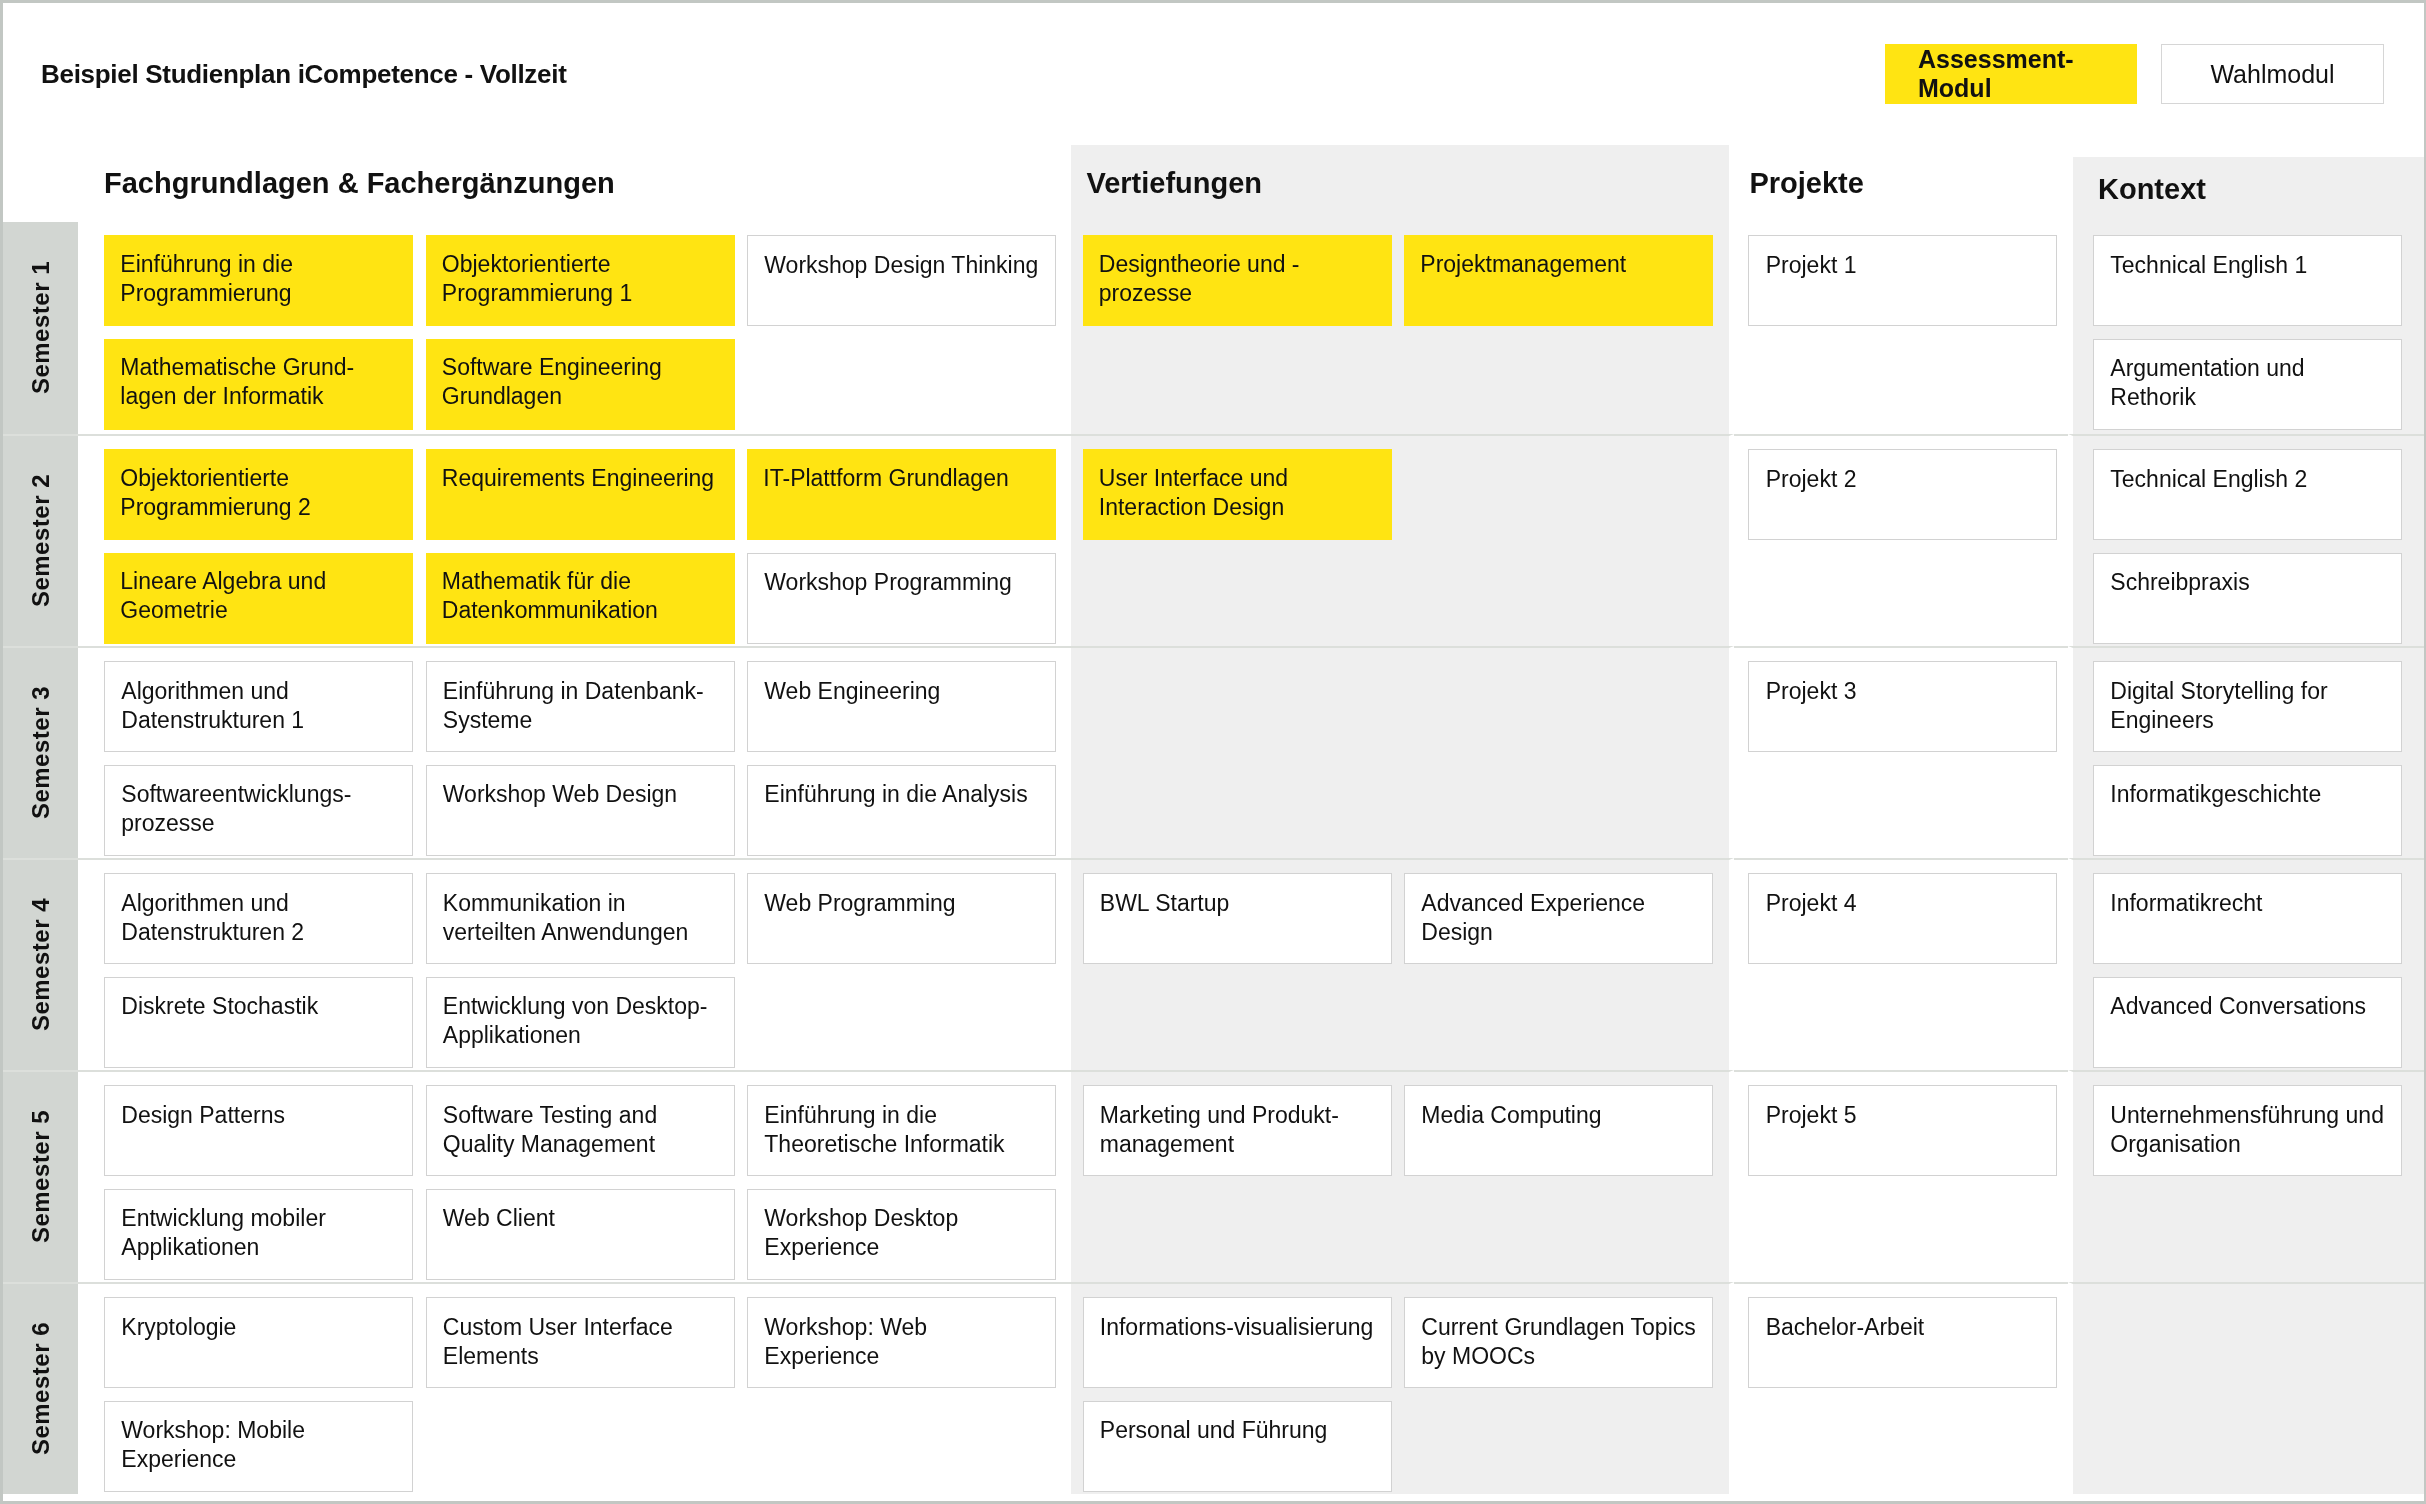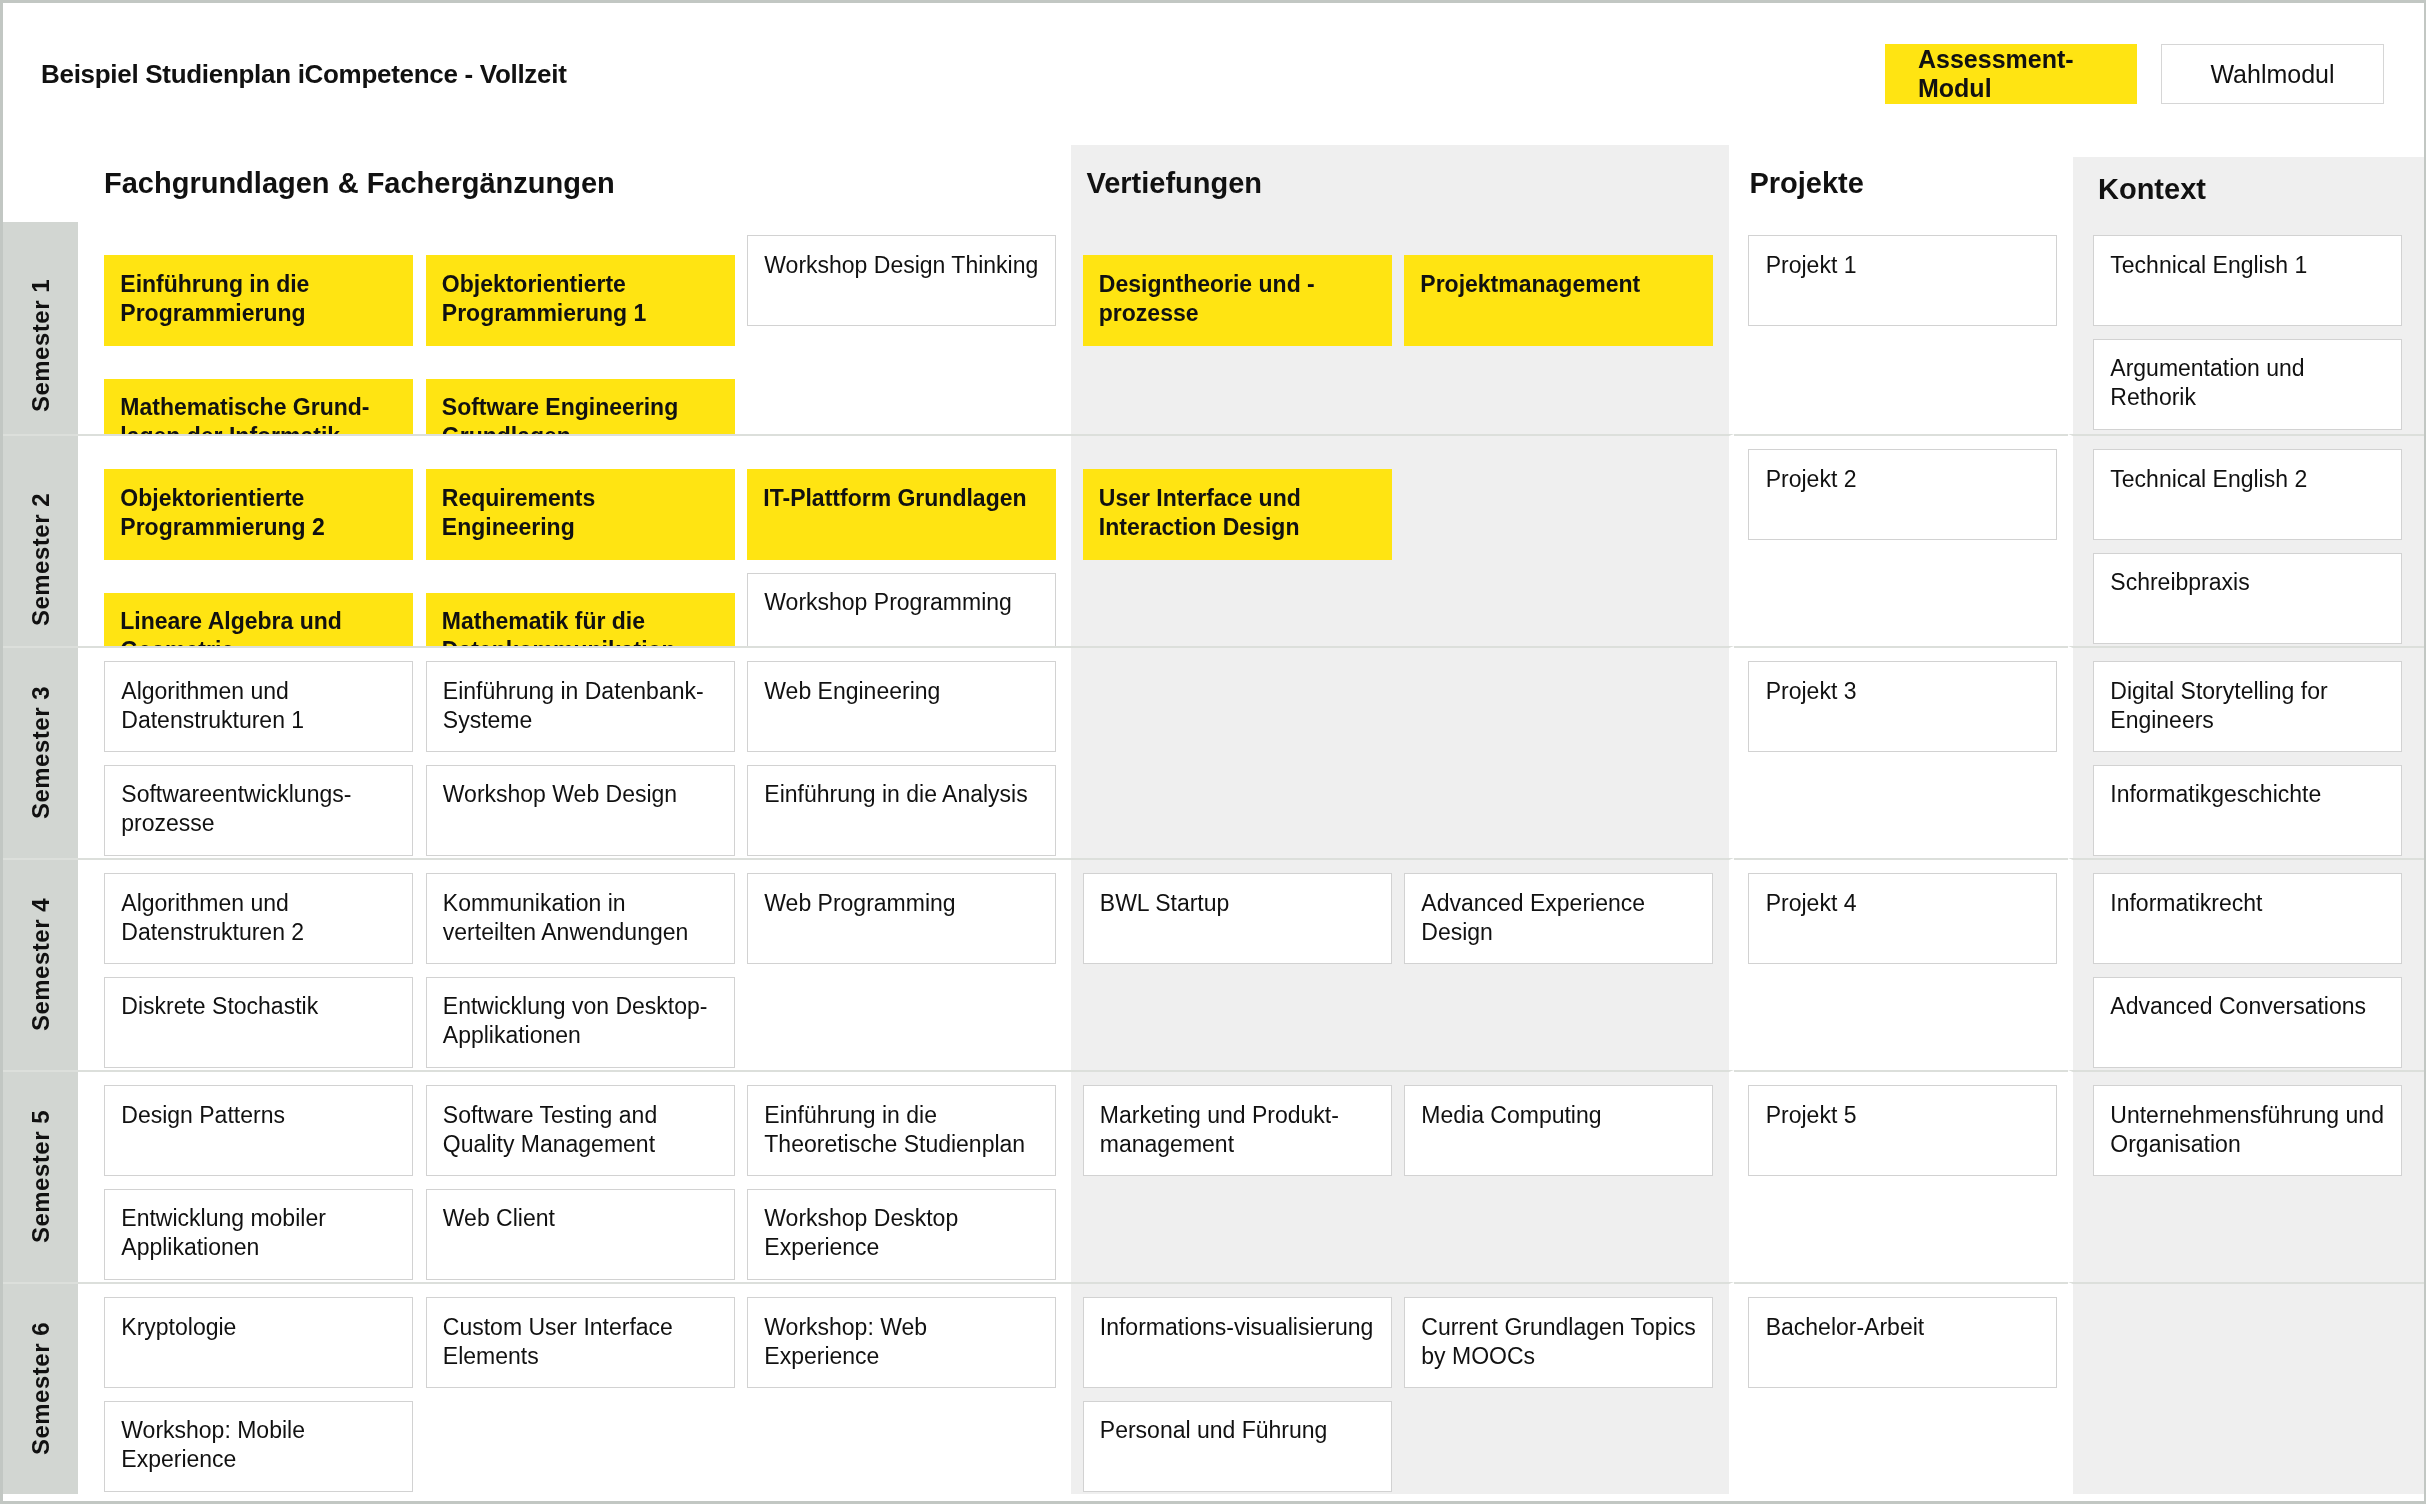--- a/index.html
+++ b/index.html
@@ -37,21 +37,21 @@
     gap:12.5px;align-content:start;padding:13.4px 0 0 26px;}
   .cell.c-vert{background:var(--band);border-right:5.8px solid #fff;display:grid;
     grid-template-columns:repeat(2,309px);gap:12.5px;align-content:start;padding:13.4px 0 0 11.5px;}
   .cell.c-proj{background:#fff;display:grid;grid-template-columns:309px;
     gap:12.5px;align-content:start;padding:13.4px 0 0 14.4px;}
   .cell.c-ktx{background:var(--band);border-left:5.8px solid #fff;display:grid;
     grid-template-columns:309px;gap:12.5px;align-content:start;padding:13.4px 0 0 20px;}
   
   .mod{box-sizing:border-box;height:91px;padding:14.4px 15.4px 0 16.3px;
     font-size:23px;line-height:1.25;overflow:hidden;}
-  .mod.assessment{background:var(--yellow);font-weight:700;margin-top:20px;}
+  .mod.assessment{background:var(--yellow);font-weight:400;}
   .mod.wahl{background:#fff;border:1.9px solid #d2d2d2;font-weight:400;}
 </style>
 </head>
 <body>
 
 <div class="frame" style="--yellow: #ffe412; --band: #efefef; --sidebar: #d2d6d2;">
 
   <div class="topbar">
     <div class="title">Beispiel Studienplan iCompetence - Vollzeit</div>
     <div class="legend">
@@ -159,21 +159,21 @@
           <div class="mod wahl">Advanced Conversations</div>
         </div>
       </div>
       <div class="grid sem-row sep">
         <div class="cell sem-label">
           <span class="vtext">Semester 5</span>
         </div>
         <div class="cell c-fach">
           <div class="mod wahl">Design Patterns</div>
           <div class="mod wahl">Software Testing and Quality Management</div>
-          <div class="mod wahl">Einführung in die Theoretische Studienplan</div>
+          <div class="mod wahl">Einführung in die Theoretische Informatik</div>
           <div class="mod wahl">Entwicklung mobiler Applikationen</div>
           <div class="mod wahl">Web Client</div>
           <div class="mod wahl">Workshop Desktop Experience</div>
         </div>
         <div class="cell c-vert">
           <div class="mod wahl">Marketing und Produkt-management</div>
           <div class="mod wahl">Media Computing</div>
         </div>
         <div class="cell c-proj">
           <div class="mod wahl">Projekt 5</div>

